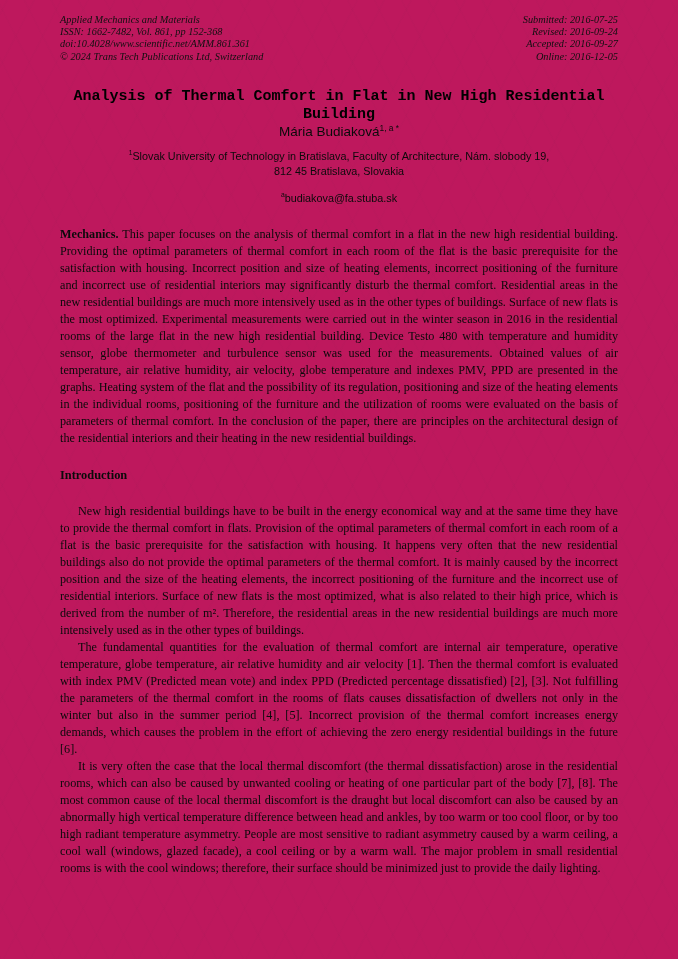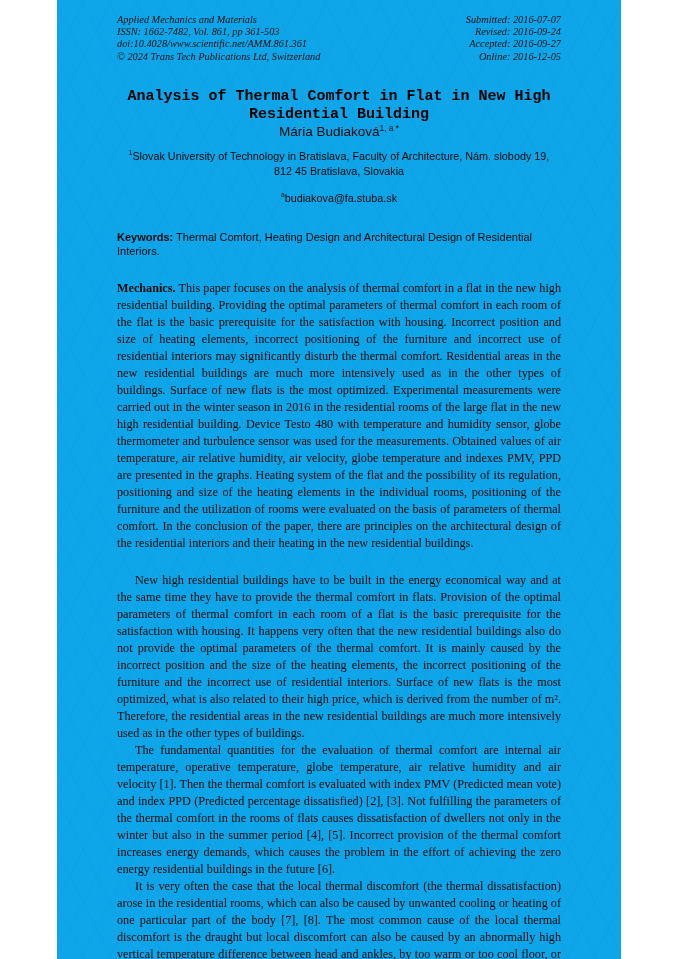--- a/index.html
+++ b/index.html
@@ -1,21 +1,21 @@
 <!DOCTYPE html>
 <html><head>
 <meta charset="utf-8">
 <style>
   html, body { margin: 0; padding: 0; background: #ffffff; }
   .page {
     position: relative;
-    width: 564px;
+    width: 678px;
     height: 959px;
     margin: 0 auto;
-    background: #0ea5e9;
+    background: #be185d;
     color: #0a0a0a;
     overflow: hidden;
   }
   
   .page::before {
     content: "";
     position: absolute;
     inset: 0;
     background:
       repeating-linear-gradient(63deg, rgba(40,40,60,0.016) 0 2px, transparent 2px 24px),
@@ -93,26 +93,26 @@
 </style>
 </head>
 <body>
 
 <div class="page">
   <div class="content">
 
     <header class="journal-header">
       <div class="jh-left">
         <div>Applied Mechanics and Materials</div>
-        <div>ISSN: 1662-7482, Vol. 861, pp 361-503</div>
+        <div>ISSN: 1662-7482, Vol. 861, pp 152-368</div>
         <div>doi:10.4028/www.scientific.net/AMM.861.361</div>
         <div>© 2024 Trans Tech Publications Ltd, Switzerland</div>
       </div>
       <div class="jh-right">
-        <div>Submitted: 2016-07-07</div>
+        <div>Submitted: 2016-07-25</div>
         <div>Revised: 2016-09-24</div>
         <div>Accepted: 2016-09-27</div>
         <div>Online: 2016-12-05</div>
       </div>
     </header>
 
     <h1 class="paper-title">Analysis of Thermal Comfort in Flat in New High Residential Building</h1>
 
     <div class="author-line">
       <span>Mária Budiaková</span><sup>1, a *</sup>
@@ -120,29 +120,26 @@
 
     <div class="affiliation">
       <span><sup>1</sup><span>Slovak University of Technology in Bratislava, Faculty of Architecture, Nám. slobody 19,</span></span><br>
       <span>812 45 Bratislava, Slovakia</span>
     </div>
 
     <div class="email-line">
       <sup>a</sup><span>budiakova@fa.stuba.sk</span>
     </div>
 
-    <p class="keywords">
-      <b>Keywords:</b>
-      <span>Thermal Comfort, Heating Design and Architectural Design of Residential Interiors.</span>
-    </p>
 
     <p class="abstract">
       <b class="run-in-label">Mechanics.</b>
       <span>This paper focuses on the analysis of thermal comfort in a flat in the new high residential building. Providing the optimal parameters of thermal comfort in each room of the flat is the basic prerequisite for the satisfaction with housing. Incorrect position and size of heating elements, incorrect positioning of the furniture and incorrect use of residential interiors may significantly disturb the thermal comfort. Residential areas in the new residential buildings are much more intensively used as in the other types of buildings. Surface of new flats is the most optimized. Experimental measurements were carried out in the winter season in 2016 in the residential rooms of the large flat in the new high residential building. Device Testo 480 with temperature and humidity sensor, globe thermometer and turbulence sensor was used for the measurements. Obtained values of air temperature, air relative humidity, air velocity, globe temperature and indexes PMV, PPD are presented in the graphs. Heating system of the flat and the possibility of its regulation, positioning and size of the heating elements in the individual rooms, positioning of the furniture and the utilization of rooms were evaluated on the basis of parameters of thermal comfort. In the conclusion of the paper, there are principles on the architectural design of the residential interiors and their heating in the new residential buildings.</span>
     </p>
 
+    <h2 class="section-heading">Introduction</h2>
 
     <p class="body-para first">New high residential buildings have to be built in the energy economical way and at the same time they have to provide the thermal comfort in flats. Provision of the optimal parameters of thermal comfort in each room of a flat is the basic prerequisite for the satisfaction with housing. It happens very often that the new residential buildings also do not provide the optimal parameters of the thermal comfort. It is mainly caused by the incorrect position and the size of the heating elements, the incorrect positioning of the furniture and the incorrect use of residential interiors. Surface of new flats is the most optimized, what is also related to their high price, which is derived from the number of m². Therefore, the residential areas in the new residential buildings are much more intensively used as in the other types of buildings.</p>
     <p class="body-para">The fundamental quantities for the evaluation of thermal comfort are internal air temperature, operative temperature, globe temperature, air relative humidity and air velocity [1]. Then the thermal comfort is evaluated with index PMV (Predicted mean vote) and index PPD (Predicted percentage dissatisfied) [2], [3]. Not fulfilling the parameters of the thermal comfort in the rooms of flats causes dissatisfaction of dwellers not only in the winter but also in the summer period [4], [5]. Incorrect provision of the thermal comfort increases energy demands, which causes the problem in the effort of achieving the zero energy residential buildings in the future [6].</p>
     <p class="body-para">It is very often the case that the local thermal discomfort (the thermal dissatisfaction) arose in the residential rooms, which can also be caused by unwanted cooling or heating of one particular part of the body [7], [8]. The most common cause of the local thermal discomfort is the draught but local discomfort can also be caused by an abnormally high vertical temperature difference between head and ankles, by too warm or too cool floor, or by too high radiant temperature asymmetry. People are most sensitive to radiant asymmetry caused by a warm ceiling, a cool wall (windows, glazed facade), a cool ceiling or by a warm wall. The major problem in small residential rooms is with the cool windows; therefore, their surface should be minimized just to provide the daily lighting.</p>
 
   </div>
 </div>
 
 </body></html>

